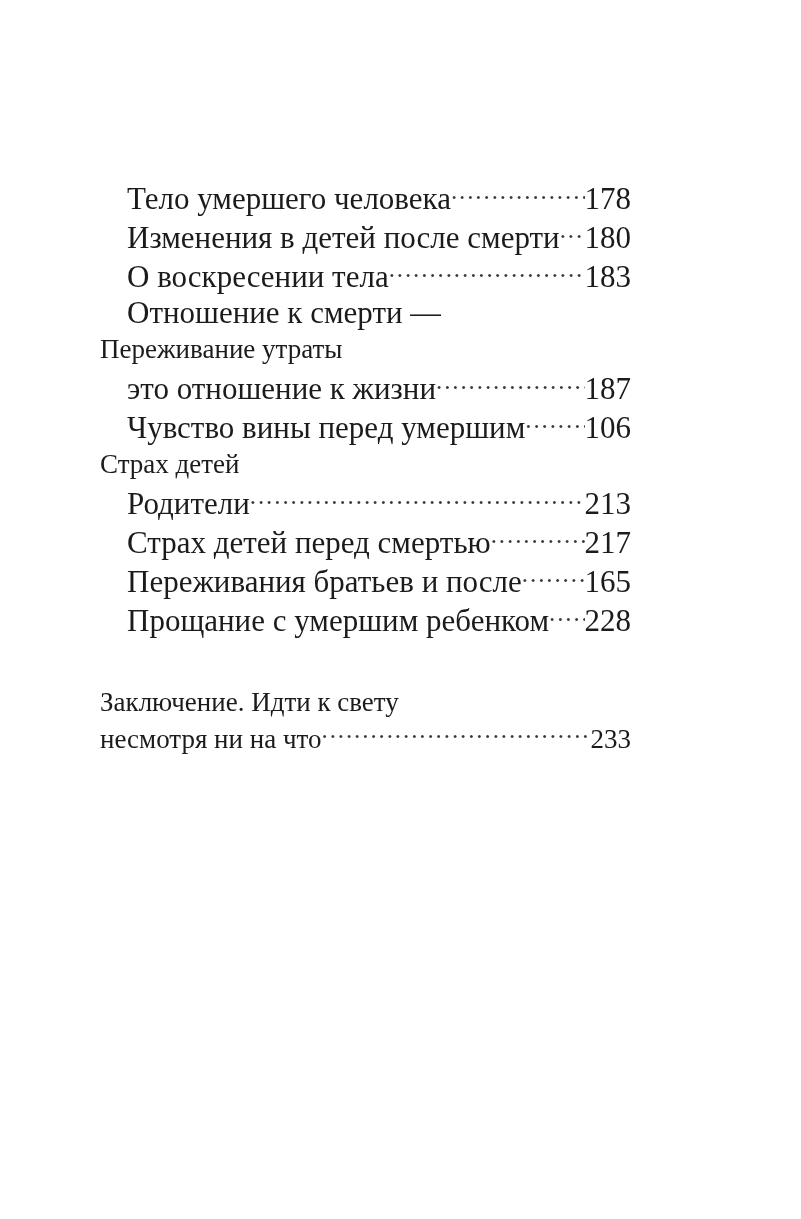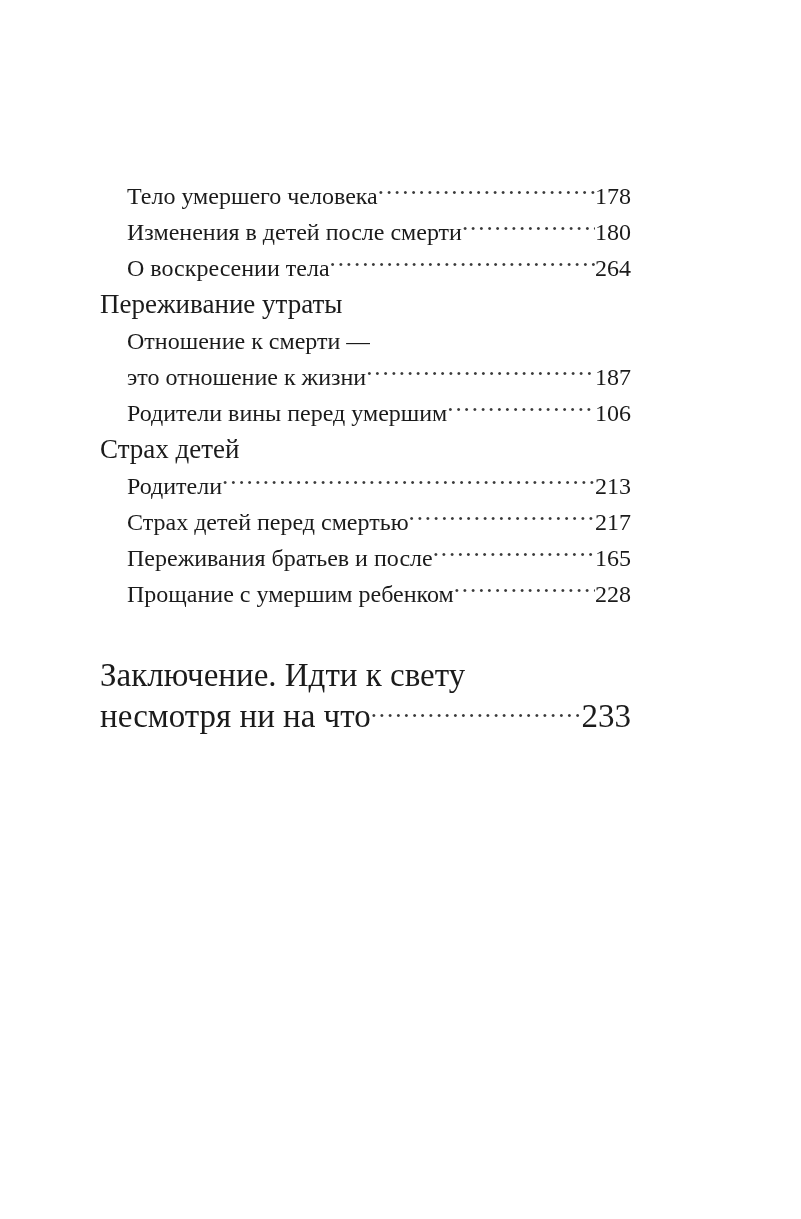--- a/index.html
+++ b/index.html
@@ -73,29 +73,29 @@
 
   
   .section-head {
     font-size: 27px;
     line-height: 37px;
     margin-left: 0;
   }
 
   
   .entry {
-    font-size: 24px;
+    font-size: 31px;
     line-height: 36px;
     margin-left: 27px;
     width: calc(100% - 27px);
   }
 
   
   .entry-top {
-    font-size: 33px;
+    font-size: 27px;
     line-height: 37px;
     margin-left: 0;
     width: 100%;
   }
 
   
   .contline {
     white-space: nowrap;
   }
 
@@ -114,35 +114,35 @@
         <span class="pagenum">178</span>
       </div>
       <div class="row entry">
         <span class="title">Изменения в детей после смерти</span>
         <span class="leader"></span>
         <span class="pagenum">180</span>
       </div>
       <div class="row entry">
         <span class="title">О воскресении тела</span>
         <span class="leader"></span>
-        <span class="pagenum">264</span>
+        <span class="pagenum">183</span>
+      </div>
+      <div class="row entry contline">
+        <span class="title">Отношение к смерти —</span>
       </div>
       <div class="row section-head">
         <span class="title">Переживание утраты</span>
-      </div>
-      <div class="row entry contline">
-        <span class="title">Отношение к смерти —</span>
       </div>
       <div class="row entry">
         <span class="title">это отношение к жизни</span>
         <span class="leader"></span>
         <span class="pagenum">187</span>
       </div>
       <div class="row entry">
-        <span class="title">Родители вины перед умершим</span>
+        <span class="title">Чувство вины перед умершим</span>
         <span class="leader"></span>
         <span class="pagenum">106</span>
       </div>
       <div class="row section-head">
         <span class="title">Страх детей</span>
       </div>
       <div class="row entry">
         <span class="title">Родители </span>
         <span class="leader"></span>
         <span class="pagenum">213</span>

